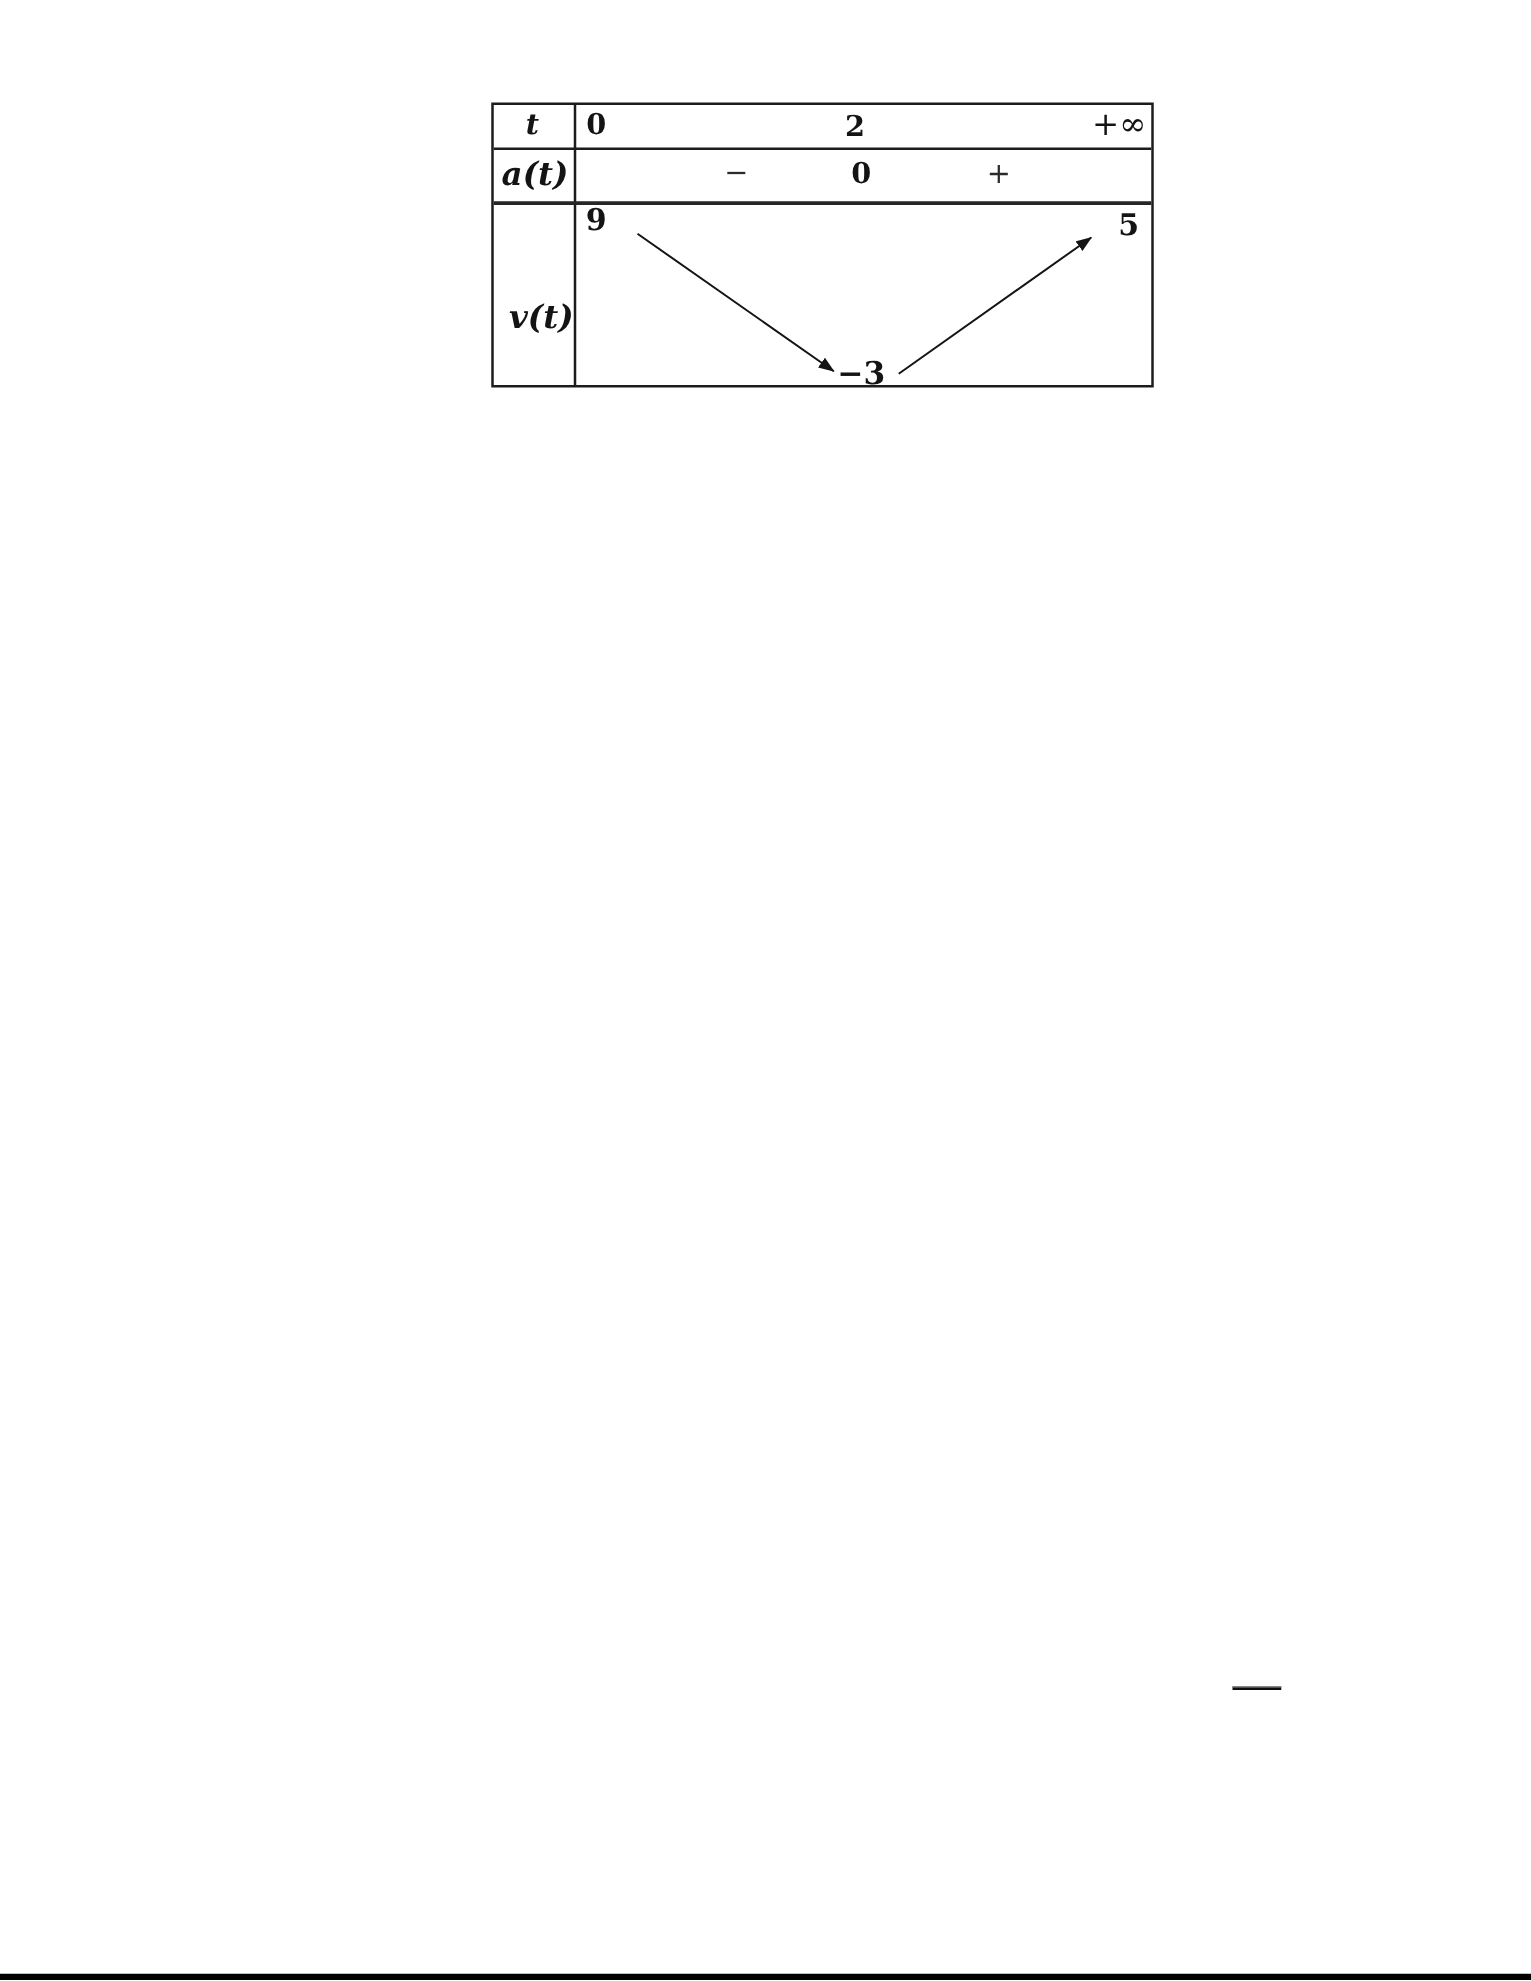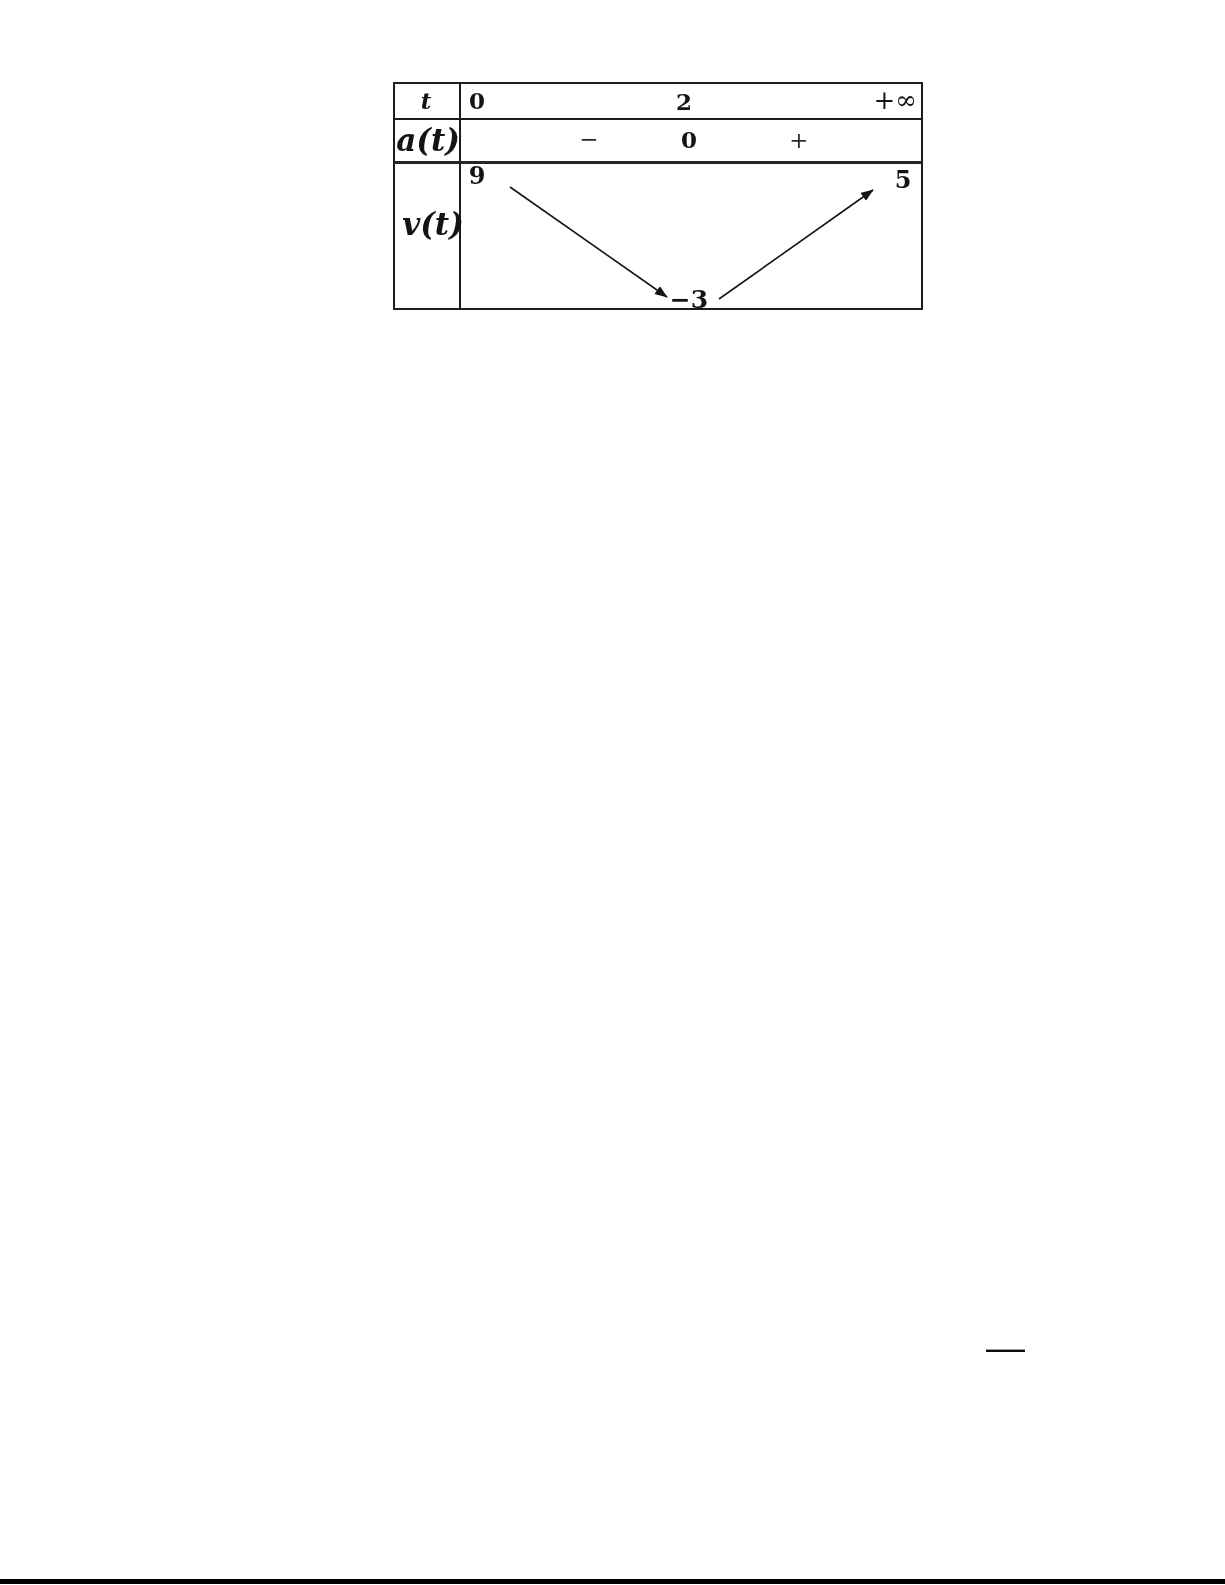--- a/index.html
+++ b/index.html
@@ -54,41 +54,41 @@
   .vt-text {
     position: absolute;
     transform: translate(-50%, -50%);
     white-space: nowrap;
     line-height: 1;
     color: #141414;
   }
   .math-label {
     font-style: italic;
     font-weight: bold;
-    font-size: 31px;
+    font-size: 26px;
   }
   .num {
     font-weight: bold;
     font-size: 23px;
   }
   .sign {
     font-weight: normal;
     font-size: 23px;
     color: #2b2b2b;
   }
   #t-label        { left: 31px;  top: 16px; font-size: 23px; }
   #t-start        { left: 82px;  top: 16px; }
   #t-critical     { left: 289px; top: 17px; }
   #t-end          { left: auto; right: 4px; top: 16px; transform: translate(0,-50%);
                     font-weight: normal; font-size: 26px; }
   #a-label        { left: 33px;  top: 56px; }
   #a-sign-before  { left: 194px; top: 55px; }
   #a-zero         { left: 294px; top: 55px; }
   #a-sign-after   { left: 404px; top: 56px; }
-  #v-label        { left: 38px;  top: 140px; text-align: center; }
+  #v-label        { left: 38px;  top: 170px; text-align: center; }
   #v-start        { left: 82px;  top: 92px; font-size: 24px; }
   #v-min          { left: 294px; top: 215px; font-size: 25px; }
   #v-end          { left: 508px; top: 96px; font-size: 24px; }
 
   #arrow-layer {
     position: absolute;
     left: 0; top: 0;
     width: 530px;
     height: 228px;
     pointer-events: none;

